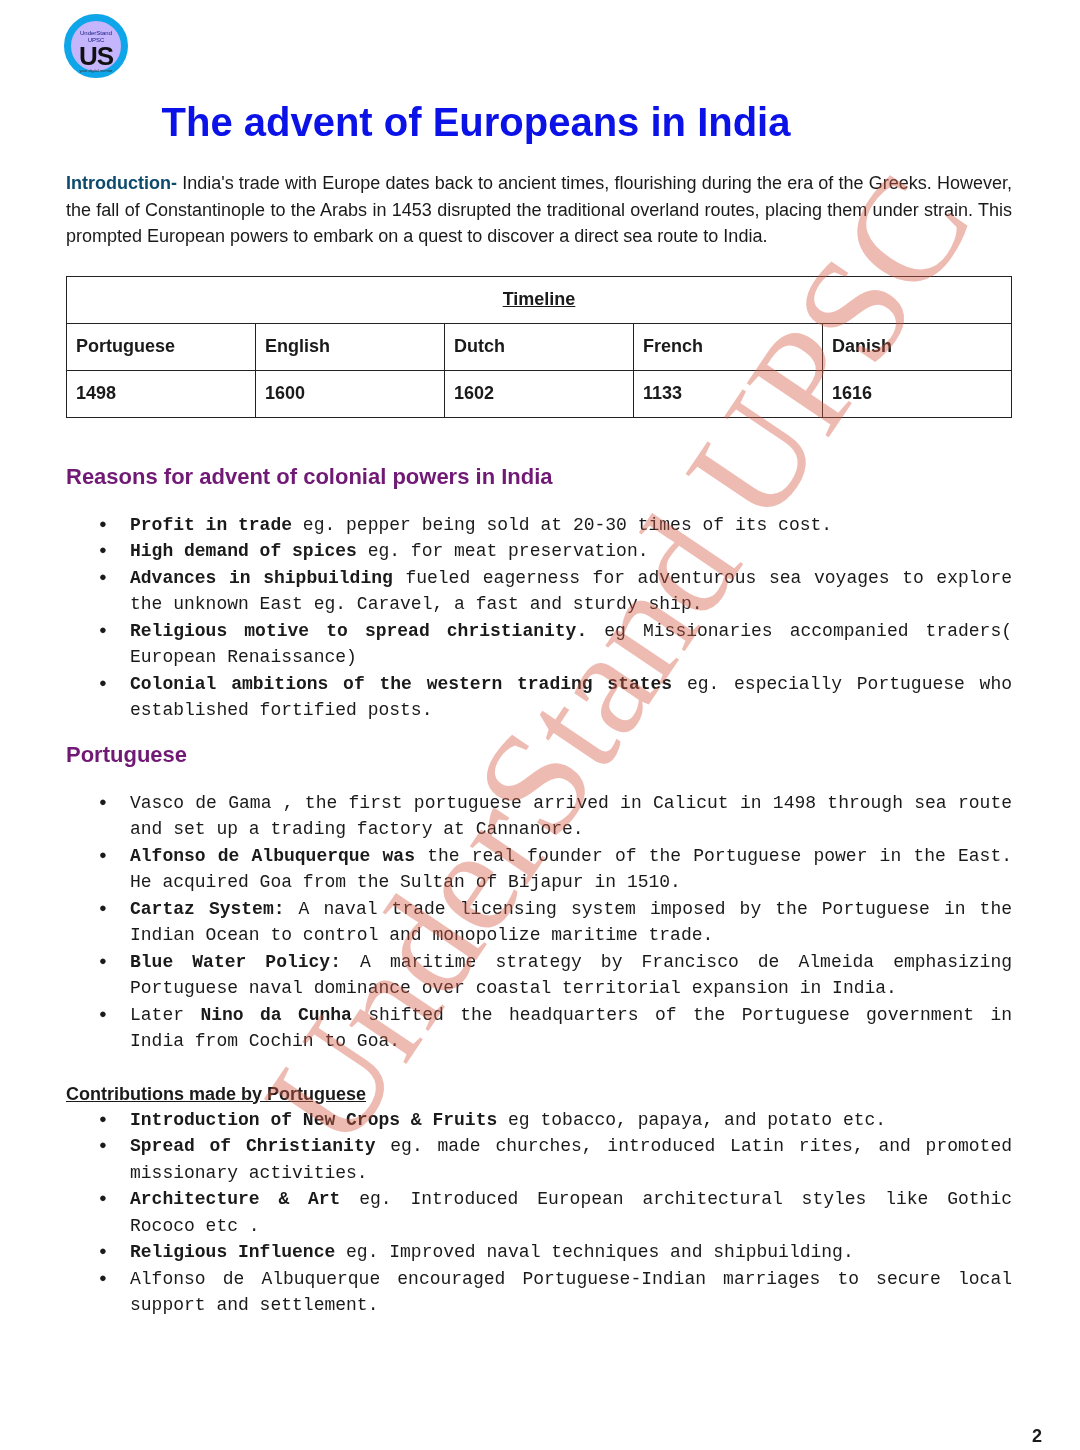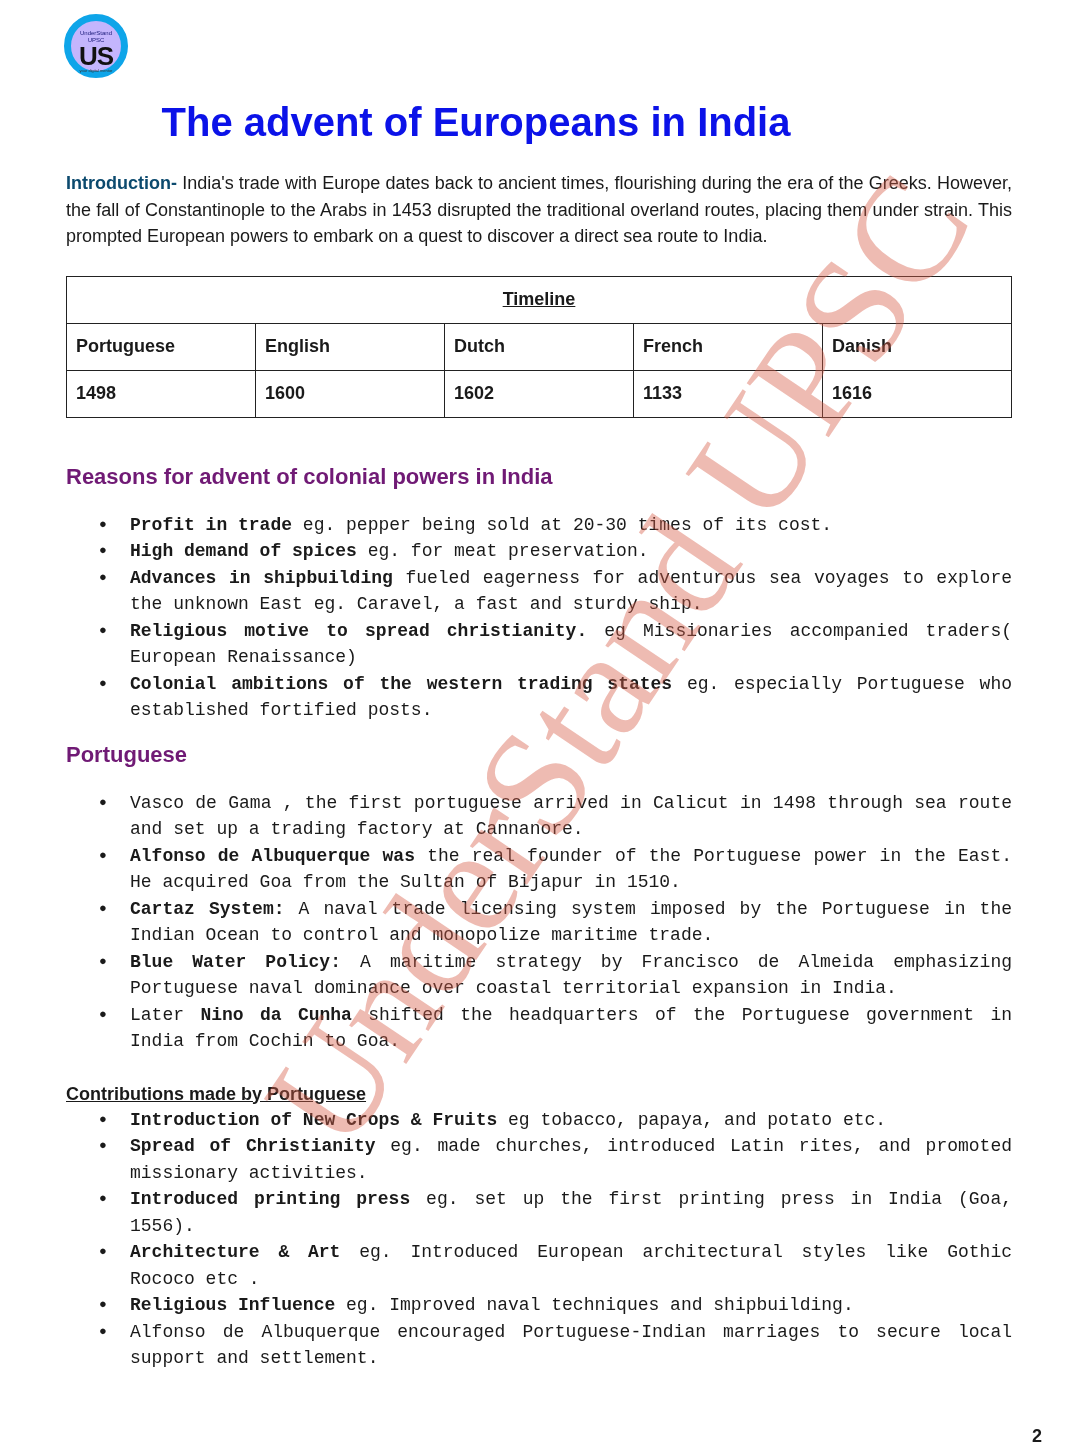--- a/index.html
+++ b/index.html
@@ -111,21 +111,20 @@
     <li><b>Alfonso de Albuquerque was</b><span> the real founder of the Portuguese power in the East. He acquired Goa from the Sultan of Bijapur in 1510.</span></li>
     <li><b>Cartaz System:</b><span> A naval trade licensing system imposed by the Portuguese in the Indian Ocean to control and monopolize maritime trade.</span></li>
     <li><b>Blue Water Policy:</b><span> A maritime strategy by Francisco de Almeida emphasizing Portuguese naval dominance over coastal territorial expansion in India.</span></li>
     <li><span>Later </span><b>Nino da Cunha</b><span> shifted the headquarters of the Portuguese government in India from Cochin to Goa.</span></li>
   </ul>
 
   <p class="sub" style="margin-top:26px;">Contributions made by Portuguese</p>
   <ul class="bullets">
     <li><b>Introduction of New Crops &amp; Fruits</b><span> eg tobacco, papaya, and potato etc.</span></li>
     <li><b>Spread of Christianity</b><span> eg. made churches, introduced Latin rites, and promoted missionary activities.</span></li>
-    <li><b>Introduced printing press</b><span> eg. set up the first printing press in India (Goa, 1556).</span></li>
     <li><b>Architecture &amp; Art</b><span> eg. Introduced European architectural styles like Gothic Rococo etc .</span></li>
     <li><b>Religious Influence</b><span> eg. Improved naval techniques and shipbuilding.</span></li>
     <li><span>Alfonso de Albuquerque encouraged Portuguese-Indian marriages to secure local support and settlement.</span></li>
   </ul>
 </div>
 
 <div class="watermark">UnderStand UPSC</div>
 
 <div class="page-num">2</div>
 

